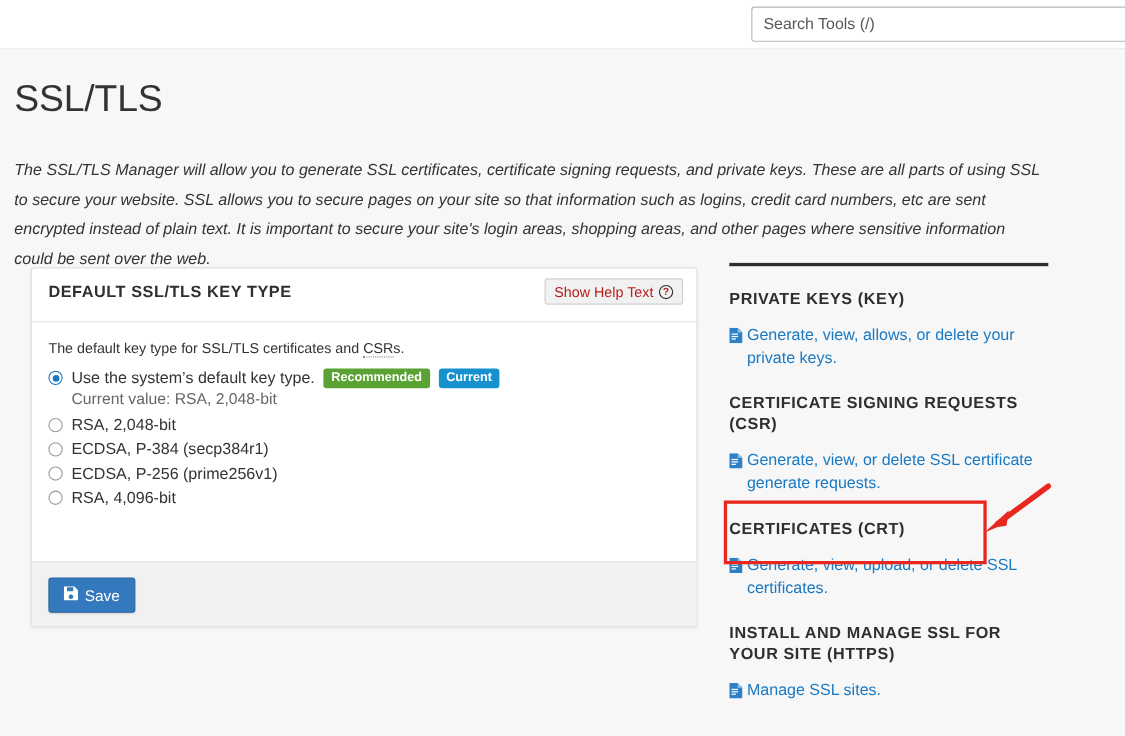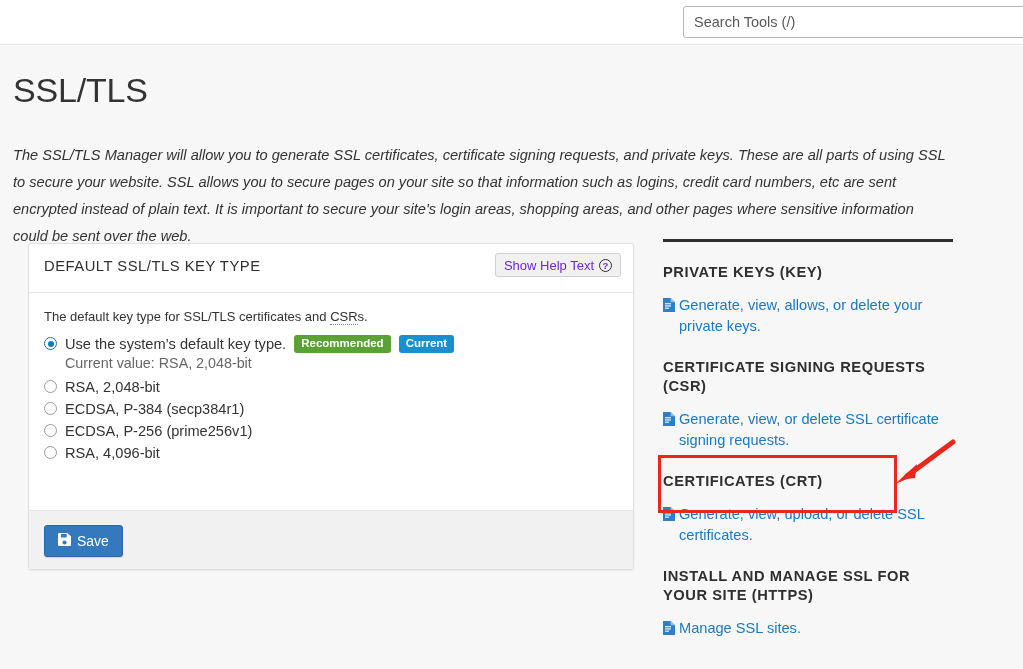--- a/index.html
+++ b/index.html
@@ -71,35 +71,35 @@
   }
   #card-header {
     position: relative;
     height: 49px;
     border-bottom: 1px solid #e4e4e4;
   }
   #card-title {
     position: absolute;
     left: 15px; top: 14px;
     font-size: 14.8px;
-    font-weight: normal;
+    font-weight: bold;
     letter-spacing: 0.5px;
     color: #2f2f2f;
   }
   #help-btn {
     position: absolute;
     right: 12px; top: 9px;
     height: 24px;
     display: flex; align-items: center; gap: 5px;
     padding: 0 8px;
     background: #f1f1f1;
     border: 1px solid #cfcfcf;
     border-radius: 3px;
     font-size: 13px;
-    color: #6d28d9;
+    color: #b91c1c;
     cursor: pointer;
     font-family: "Liberation Sans", sans-serif;
     white-space: nowrap;
   }
   #help-btn .q {
     display: inline-block;
     width: 13px; height: 13px;
     border: 1.3px solid #2f2f2f;
     border-radius: 50%;
     font-size: 9.5px;
@@ -323,21 +323,21 @@
               </svg></span><span>Generate, view, allows, or delete your private keys.</span></a>
         </div>
         <div class="sec-block">
           <div class="section-title">CERTIFICATE SIGNING REQUESTS (CSR)</div>
           <a class="section-link"><span><svg width="12" height="14" viewBox="0 0 12 14" aria-hidden="true">
                 <path d="M0 0h7.6L12 4.2V14H0z" fill="#2f7fc4"></path>
                 <path d="M7.6 0L12 4.2H7.6z" fill="#8fc2e8"></path>
                 <rect x="2" y="5.2" width="6" height="1.1" fill="#ffffff"></rect>
                 <rect x="2" y="7.4" width="6" height="1.1" fill="#ffffff"></rect>
                 <rect x="2" y="9.6" width="4" height="1.1" fill="#ffffff"></rect>
-              </svg></span><span>Generate, view, or delete SSL certificate signing requests.</span></a>
+              </svg></span><span>Generate, view, or delete SSL certificate generate requests.</span></a>
         </div>
         <div class="sec-block">
           <div class="section-title">CERTIFICATES (CRT)</div>
           <a class="section-link"><span><svg width="12" height="14" viewBox="0 0 12 14" aria-hidden="true">
                 <path d="M0 0h7.6L12 4.2V14H0z" fill="#2f7fc4"></path>
                 <path d="M7.6 0L12 4.2H7.6z" fill="#8fc2e8"></path>
                 <rect x="2" y="5.2" width="6" height="1.1" fill="#ffffff"></rect>
                 <rect x="2" y="7.4" width="6" height="1.1" fill="#ffffff"></rect>
                 <rect x="2" y="9.6" width="4" height="1.1" fill="#ffffff"></rect>
               </svg></span><span>Generate, view, upload, or delete SSL certificates.</span></a>

